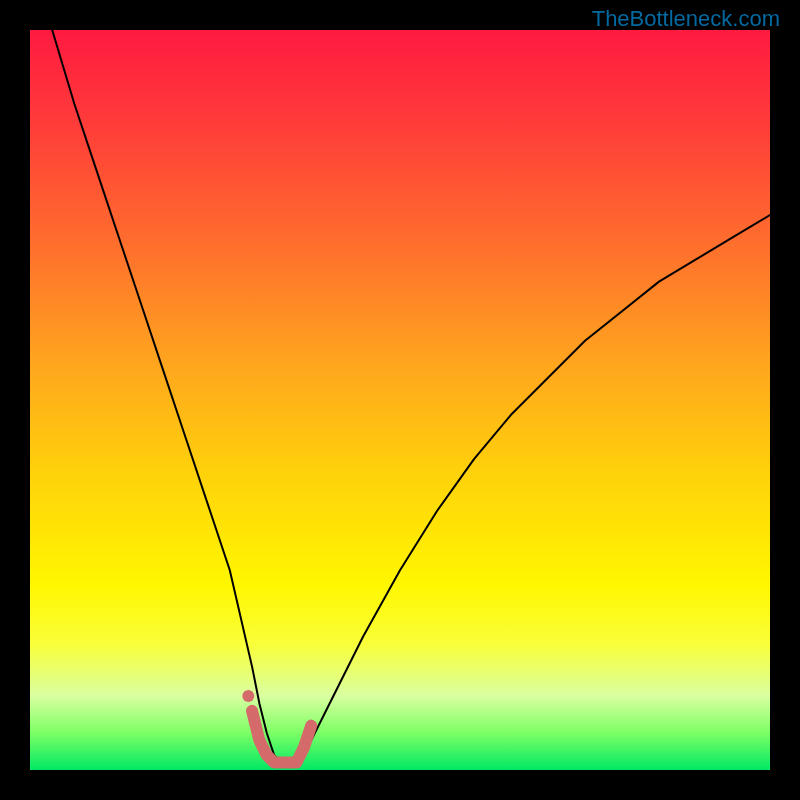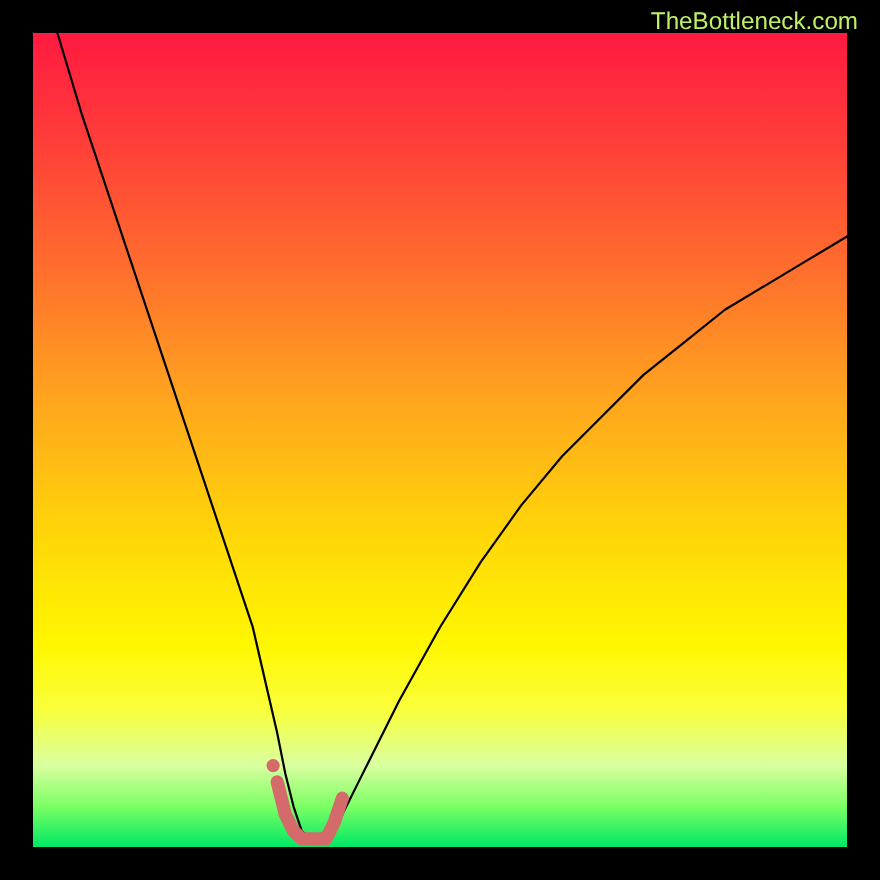--- a/index.html
+++ b/index.html
@@ -8,21 +8,21 @@
     width: 800px;
     height: 800px;
     background: #000;
     position: relative;
     font-family: Arial, sans-serif;
   }
   .watermark {
     position: absolute;
     top: 6px;
     right: 20px;
-    color: #bef264;
+    color: #0369a1;
     font-size: 22px;
     font-weight: 500;
     z-index: 10;
   }
   .chart-frame {
     position: absolute;
     top: 30px;
     left: 30px;
     width: 740px;
     height: 740px;

